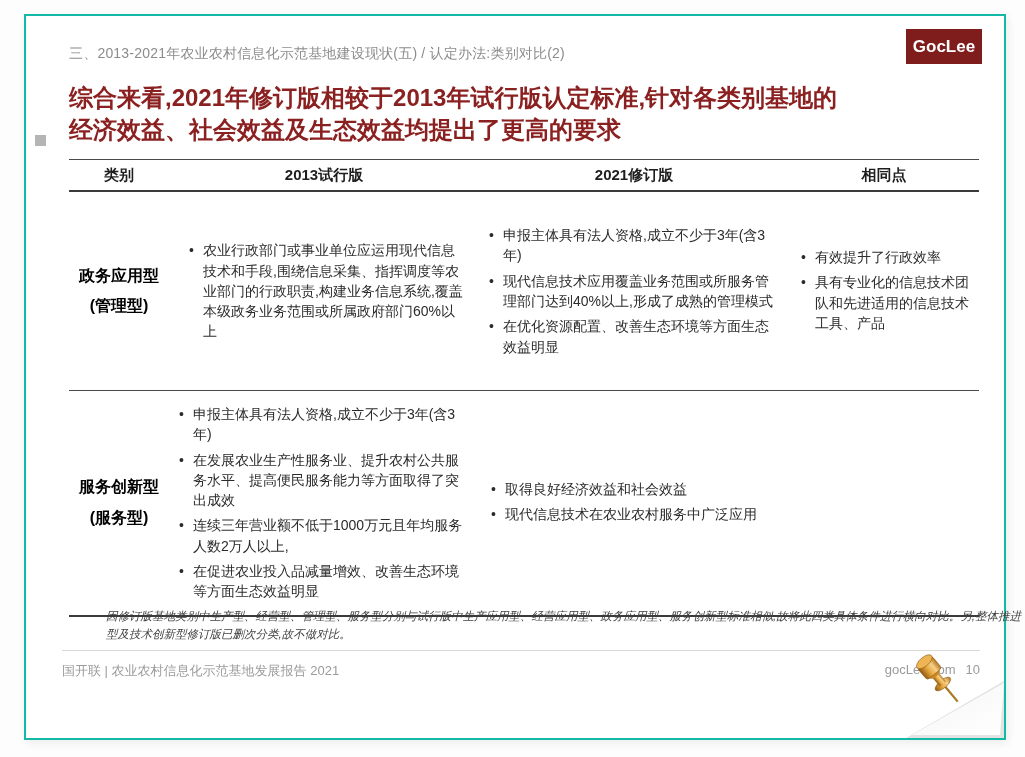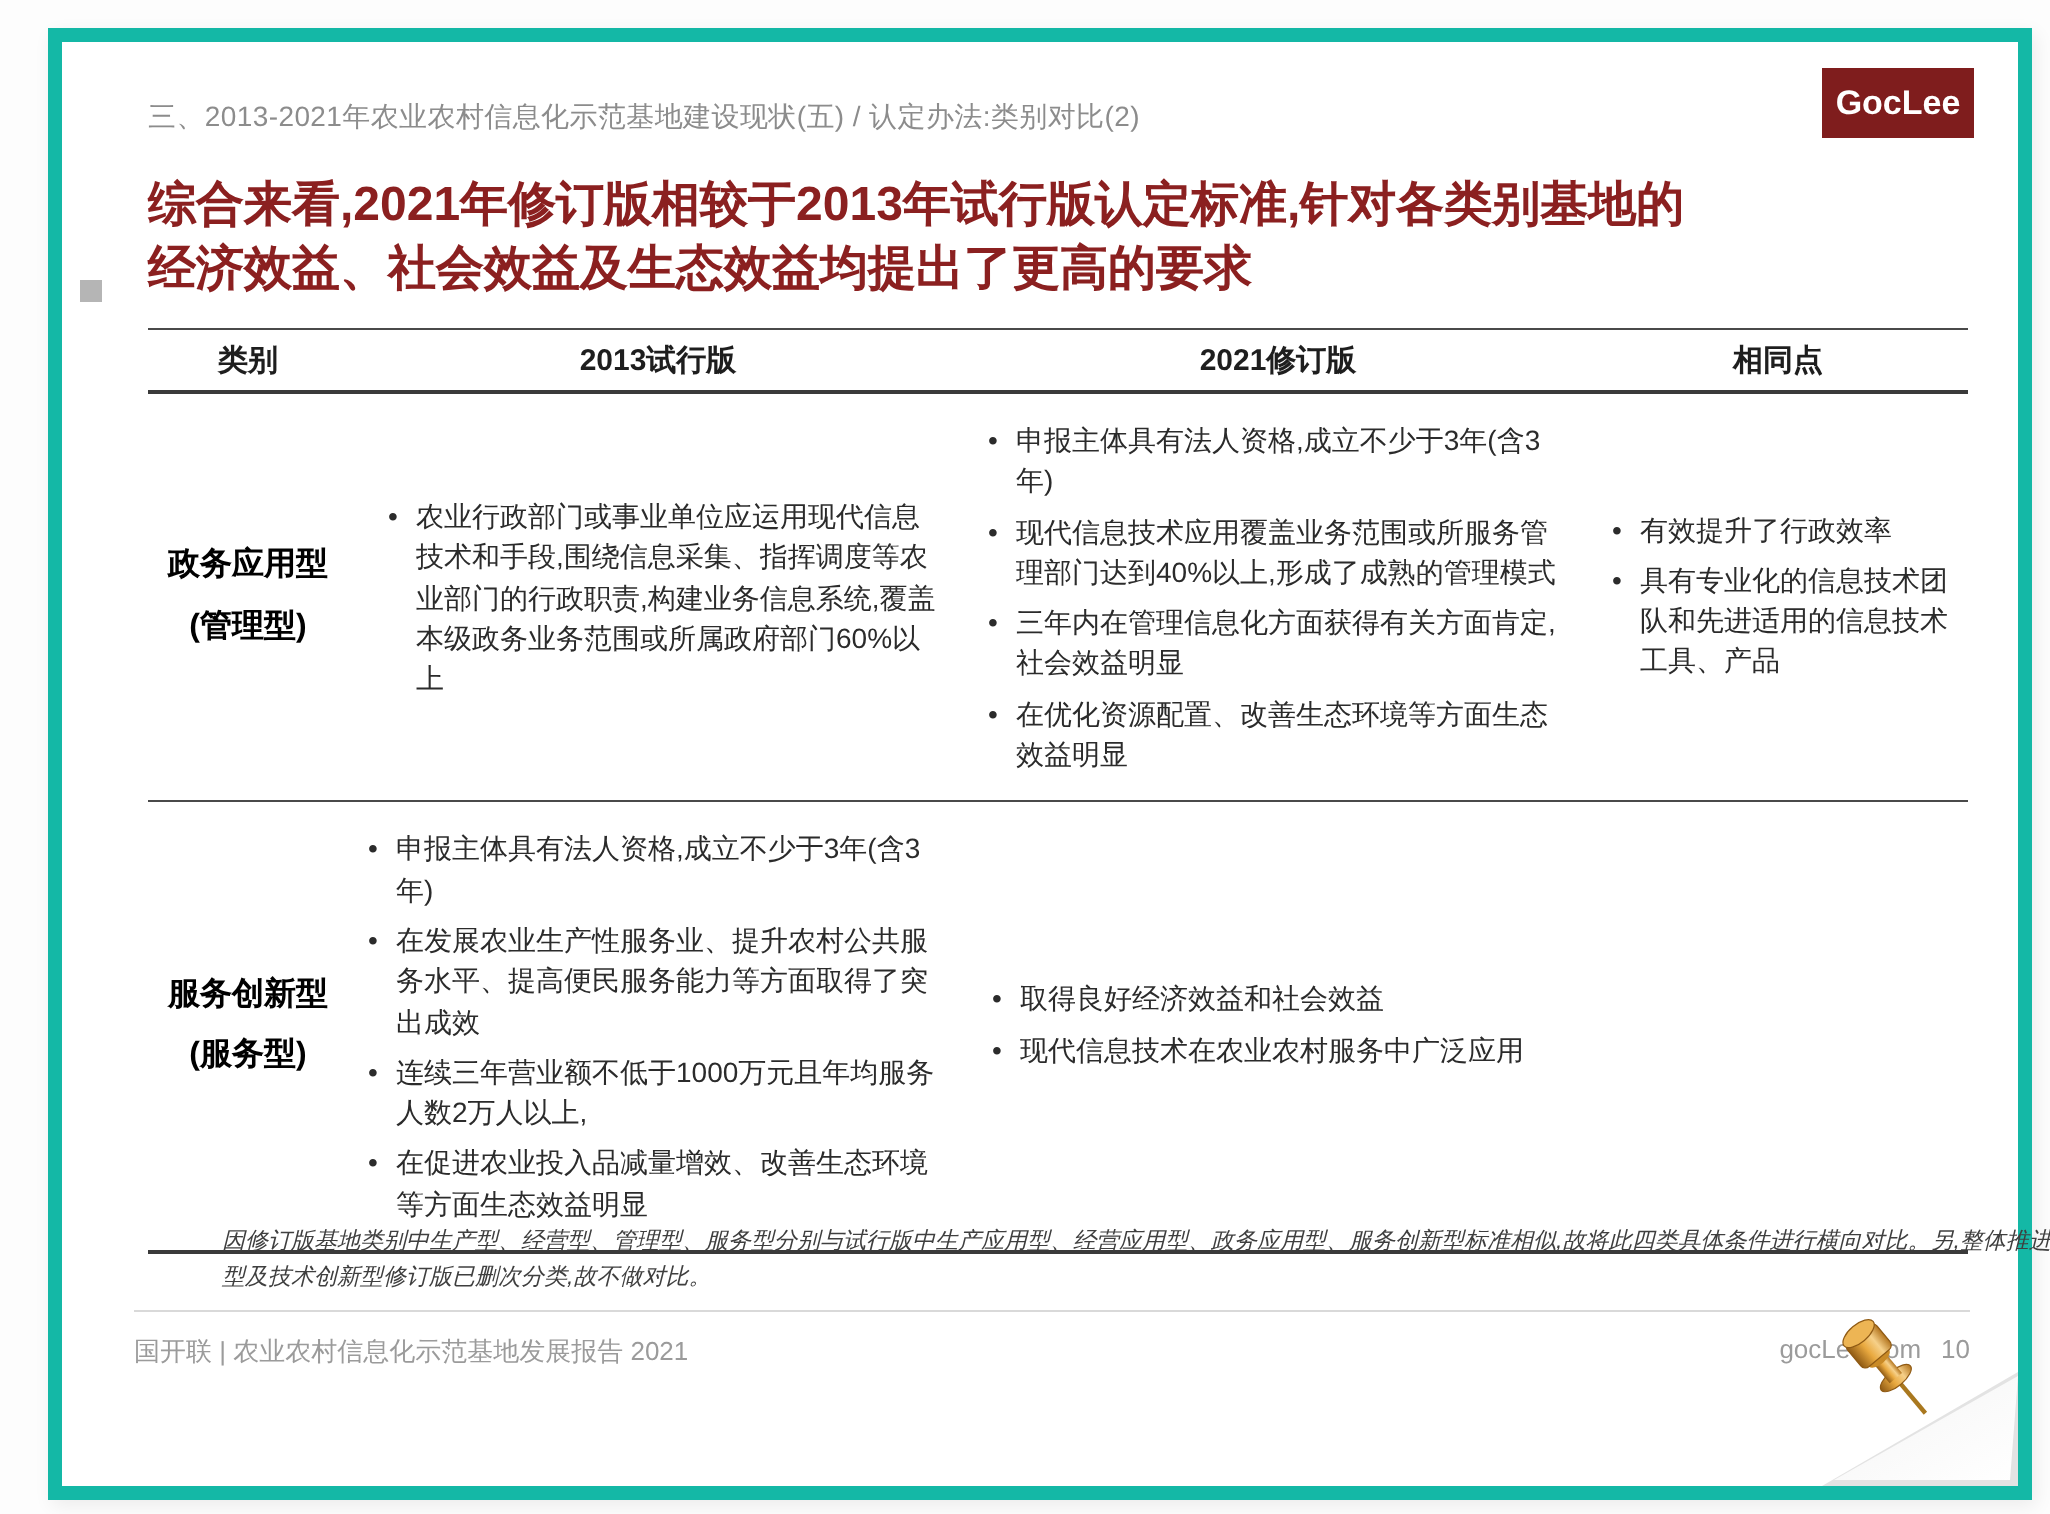--- a/index.html
+++ b/index.html
@@ -3,21 +3,21 @@
 <meta charset="utf-8">
 <style>
   html,body { margin:0; padding:0; }
   body {
     width:1025px; height:757px; position:relative; overflow:hidden;
     background:#fdfdfd;
     font-family:"Liberation Sans","DejaVu Sans",sans-serif;
   }
   .slide {
     position:absolute; left:24px; top:14px; width:978px; height:722px;
-    background:#ffffff; border:7px solid #14b8a6;
+    background:#ffffff; border:2px solid #14b8a6;
     box-shadow:2px 3px 9px rgba(0,0,0,0.07);
   }
   .breadcrumb {
     position:absolute; left:43px; top:29px;
     font-size:14px; color:#8c8c8c; letter-spacing:0.2px;
   }
   .logo {
     position:absolute; right:22px; top:13px; width:76px; height:35px;
     background:#7f1d1d; color:#ffffff; display:flex; align-items:center;
     justify-content:center; font-weight:bold; font-size:17px;
@@ -98,21 +98,20 @@
       </div>
       <div class="cell c2013">
         <ul class="blist">
           <li>农业行政部门或事业单位应运用现代信息技术和手段,围绕信息采集、指挥调度等农业部门的行政职责,构建业务信息系统,覆盖本级政务业务范围或所属政府部门60%以上</li>
         </ul>
       </div>
       <div class="cell c2021">
         <ul class="blist">
           <li>申报主体具有法人资格,成立不少于3年(含3年)</li>
           <li>现代信息技术应用覆盖业务范围或所服务管理部门达到40%以上,形成了成熟的管理模式</li>
-          <li>三年内在管理信息化方面获得有关方面肯定,社会效益明显</li>
           <li>在优化资源配置、改善生态环境等方面生态效益明显</li>
         </ul>
       </div>
       <div class="cell csame">
         <ul class="blist">
           <li>有效提升了行政效率</li>
           <li>具有专业化的信息技术团队和先进适用的信息技术工具、产品</li>
         </ul>
       </div>
     </div>

